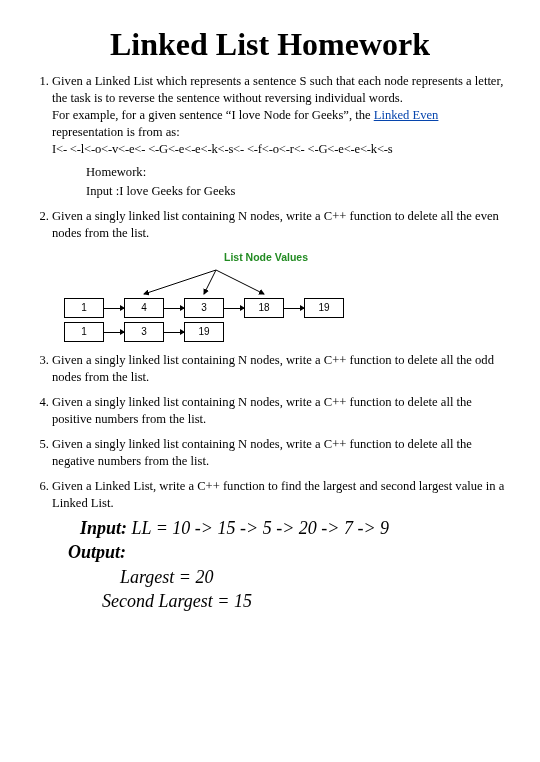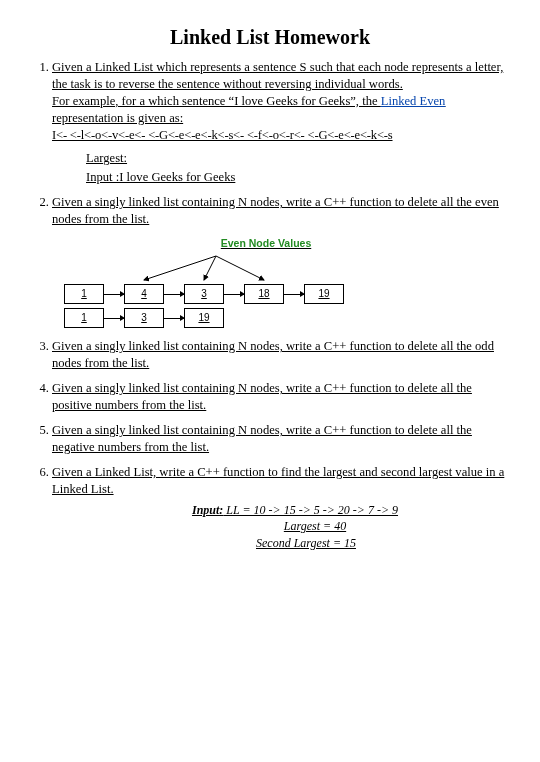--- a/index.html
+++ b/index.html
@@ -10,30 +10,29 @@
   body {
     font-family: "Times New Roman", Times, serif;
     color: #000;
     width: 540px;
     height: 762px;
     box-sizing: border-box;
     padding: 20px 30px 20px 30px;
   }
   h1 {
     text-align: center;
-    font-size: 20px;
+    font-size: 32px;
     font-weight: bold;
     margin: 6px 0 10px 0;
   }
   ol.main {
     margin: 0 0 0 0;
     padding-left: 22px;
     font-size: 12.6px;
     line-height: 1.35;
-    text-decoration: underline;
   }
   ol.main > li {
     margin-bottom: 8px;
   }
   .link {
     color: #0645AD;
     text-decoration: underline;
     cursor: pointer;
   }
   .examples-block {
@@ -98,22 +97,21 @@
     border-bottom: 3.5px solid transparent;
   }
   svg.tree {
     position: absolute;
     top: 0;
     left: 0;
     pointer-events: none;
   }
   .q6-block {
     margin: 4px 0 0 28px;
-    font-size: 12px;
-    text-align: center;
+    font-size: 18px;
   }
   .q6-block .input-line {
     font-style: italic;
   }
   .q6-block .label {
     font-weight: bold;
     font-style: italic;
   }
   .q6-block .out {
     margin-left: 40px;
@@ -122,34 +120,34 @@
   .q1-rep { letter-spacing: -0.2px; text-align: right; }
 </style>
 </head>
 <body>
 
 <h1>Linked List Homework</h1>
 
 <ol class="main">
   <li>
     <span>Given a Linked List which represents a sentence S such that each node represents a letter, the task is to reverse the sentence without reversing individual words.</span><br>
-    <span>For example, for a which sentence “I love Geeks for Geeks”, the </span><span class="link">Linked Even</span><span> representation is given as:</span><br>
+    <span>For example, for a given sentence “I love Node for Geeks”, the </span><span class="link">Linked Even</span><span> representation is from as:</span><br>
     <span class="q1-rep">I&lt;- &lt;-l&lt;-o&lt;-v&lt;-e&lt;- &lt;-G&lt;-e&lt;-e&lt;-k&lt;-s&lt;- &lt;-f&lt;-o&lt;-r&lt;- &lt;-G&lt;-e&lt;-e&lt;-k&lt;-s</span>
 
     <div class="examples-block">
-      <p>Largest:</p>
+      <p>Homework:</p>
       <p style="">Input :I love Geeks for Geeks</p>
     </div>
   </li>
 
   <li>
     <span>Given a singly linked list containing N nodes, write a C++ function to delete all the even nodes from the list.</span>
 
     <div class="diagram">
-      <p class="diag-title" style="margin-left:-30px">Even Node Values</p>
+      <p class="diag-title" style="margin-left:-30px">List Node Values</p>
       <div class="ll-row" style="padding-top:28px;height:24px;">
         <svg class="tree" width="320" height="30">
           <defs>
             <marker id="ah" markerWidth="6" markerHeight="6" refX="5" refY="3" orient="auto">
               <path d="M0,0 L6,3 L0,6 Z" fill="#000"></path>
             </marker>
           </defs>
           <line x1="152" y1="2" x2="80" y2="26" stroke="#000" stroke-width="1" marker-end="url(#ah)"></line>
           <line x1="152" y1="2" x2="140" y2="26" stroke="#000" stroke-width="1" marker-end="url(#ah)"></line>
           <line x1="152" y1="2" x2="200" y2="26" stroke="#000" stroke-width="1" marker-end="url(#ah)"></line>
@@ -179,17 +177,20 @@
   <li>Given a singly linked list containing N nodes, write a C++ function to delete all the odd nodes from the list.</li>
   <li>Given a singly linked list containing N nodes, write a C++ function to delete all the positive numbers from the list.</li>
   <li>Given a singly linked list containing N nodes, write a C++ function to delete all the negative numbers from the list.</li>
 
   <li>
     <span>Given a Linked List, write a C++ function to find the largest and second largest value in a Linked List.</span>
     <div class="q6-block">
       <div class="input-line">
         <span class="label">Input:</span><span> LL = 10 -&gt; 15 -&gt; 5 -&gt; 20 -&gt; 7 -&gt; 9</span>
       </div>
-      <div class="out">Largest = 40</div>
+      <div>
+        <span class="label" style="margin-left:-12px">Output:</span>
+      </div>
+      <div class="out">Largest = 20</div>
       <div class="out" style="margin-left:22px">Second Largest = 15</div>
     </div>
   </li>
 </ol>
 
 </body></html>

